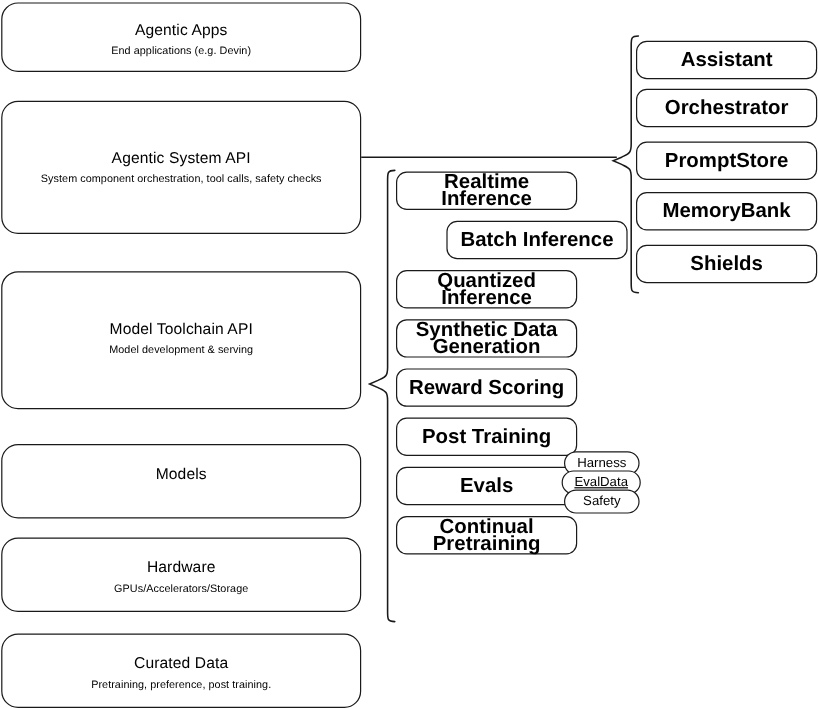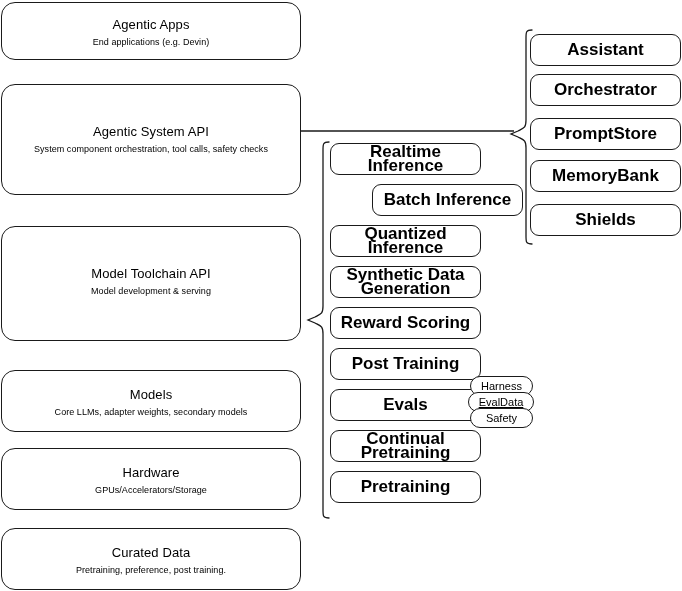--- a/index.html
+++ b/index.html
@@ -90,21 +90,20 @@
     <div class="subtitle">System component orchestration, tool calls, safety checks</div>
   </div>
 
   <div class="node layer" style="left:1px; top:226px; width:300px; height:115px; padding-top:39px;">
     <div class="title">Model Toolchain API</div>
     <div class="subtitle">Model development &amp; serving</div>
   </div>
 
   <div class="node layer" style="left:1px; top:370px; width:300px; height:62px; padding-top:16px;">
     <div class="title">Models</div>
-    <div class="subtitle">Core LLMs, adapter weights, secondary models</div>
   </div>
 
   <div class="node layer" style="left:1px; top:448px; width:300px; height:62px; padding-top:16px;">
     <div class="title">Hardware</div>
     <div class="subtitle">GPUs/Accelerators/Storage</div>
   </div>
 
   <div class="node layer" style="left:1px; top:528px; width:300px; height:62px; padding-top:16px;">
     <div class="title">Curated Data</div>
     <div class="subtitle">Pretraining, preference, post training.</div>
@@ -147,23 +146,20 @@
   </div>
   <div class="node chip" style="left:330px; top:348px; width:151px;">
     <div class="label">Post Training</div>
   </div>
   <div class="node chip" style="left:330px; top:389px; width:151px;">
     <div class="label">Evals</div>
   </div>
   <div class="node chip" style="left:330px; top:430px; width:151px;">
     <div class="label">Continual Pretraining</div>
   </div>
-  <div class="node chip" style="left:330px; top:471px; width:151px;">
-    <div class="label">Pretraining</div>
-  </div>
 
   <div class="node pill" style="left:470px; top:376px; width:63px; z-index:5;text-align:center;">
     <div class="label">Harness</div>
   </div>
   <div class="node pill" style="left:468px; top:392px; width:66px; z-index:6;text-decoration:underline;">
     <div class="label">EvalData</div>
   </div>
   <div class="node pill" style="left:470px; top:408px; width:63px; z-index:7;">
     <div class="label">Safety</div>
   </div>

